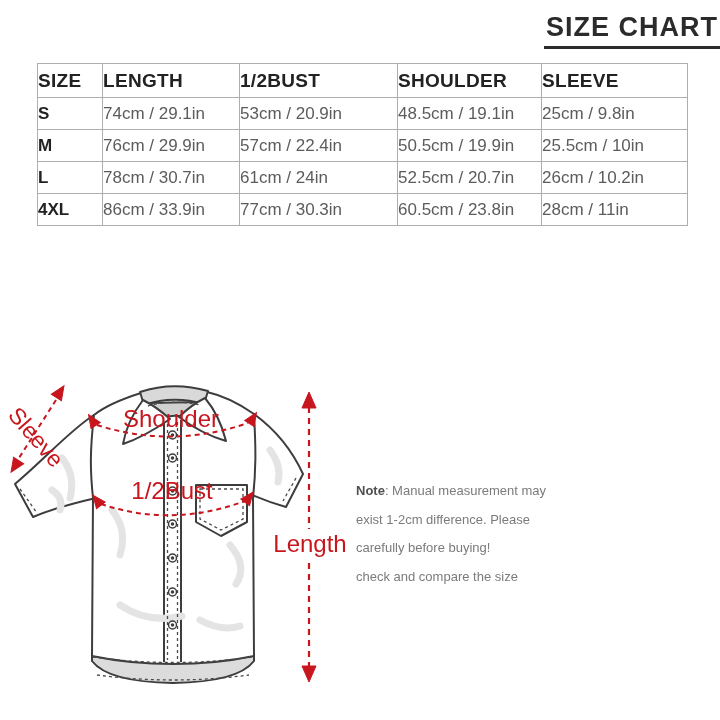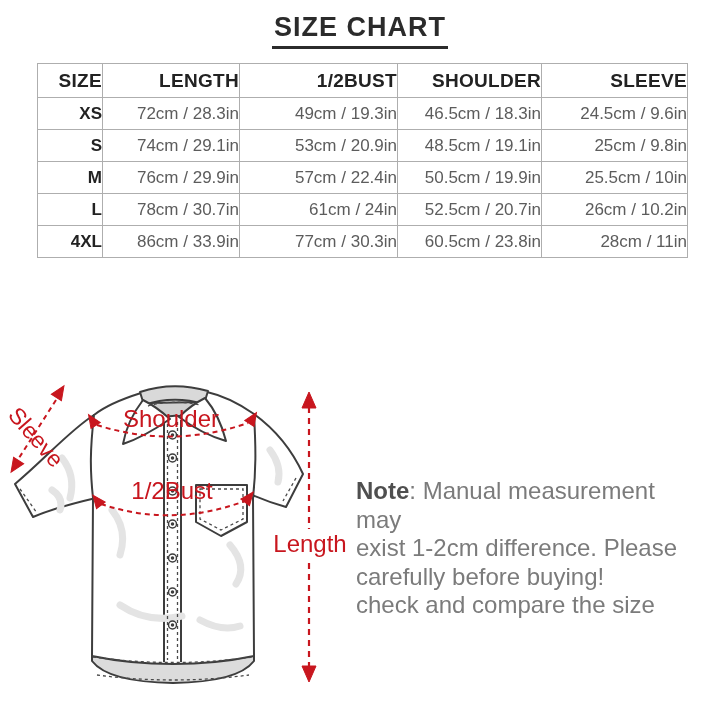--- a/index.html
+++ b/index.html
@@ -1,43 +1,43 @@
 <!DOCTYPE html>
 <html><head>
 <meta charset="utf-8">
 <style>
   html,body{margin:0;padding:0;}
   body{
     width:720px;height:720px;position:relative;background:#ffffff;
     font-family:"Liberation Sans", sans-serif;overflow:hidden;
   }
   
-  .title-wrap{position:absolute;top:12px;left:0;width:720px;text-align:center;}
+  .title-wrap{position:absolute;top:12px;left:0;width:720px;text-align:right;}
   .title{
     display:inline-block;font-size:27px;font-weight:bold;color:#2b2b2b;
     letter-spacing:1px;border-bottom:3px solid #2b2b2b;padding:0 2px 3px 2px;
   }
   
   .size-table{
     position:absolute;left:37px;top:63px;width:650px;border-collapse:collapse;
     table-layout:fixed;background:#fff;
   }
   .size-table th,.size-table td{
-    border:1px solid #aeaeae;text-align:right;vertical-align:middle;
+    border:1px solid #aeaeae;text-align:left;vertical-align:middle;
     padding:0;overflow:hidden;white-space:nowrap;
   }
   .size-table th{height:33px;font-size:19px;font-weight:bold;color:#222;letter-spacing:.3px;}
   .size-table td{height:31px;font-size:17px;color:#5c5c5c;}
   .size-table td.size-cell{font-weight:bold;color:#222;font-size:17px;}
   
   .diagram{position:absolute;left:0px;top:370px;width:350px;height:350px;}
   
   .note{
     position:absolute;left:356px;top:477px;width:334px;
-    font-size:24px;line-height:28.5px;color:#7b7b7b;
+    font-size:13px;line-height:28.5px;color:#7b7b7b;
   }
   .note b{color:#4f4f4f;font-weight:bold;}
 </style>
 </head>
 <body>
 
 <div class="title-wrap">
   <span class="title">SIZE CHART</span>
 </div>
 
@@ -52,27 +52,20 @@
   <thead>
     <tr>
       <th>SIZE</th>
       <th>LENGTH</th>
       <th>1/2BUST</th>
       <th>SHOULDER</th>
       <th>SLEEVE</th>
     </tr>
   </thead>
   <tbody>
-    <tr>
-      <td class="size-cell">XS</td>
-      <td>72cm / 28.3in</td>
-      <td>49cm / 19.3in</td>
-      <td>46.5cm / 18.3in</td>
-      <td>24.5cm / 9.6in</td>
-    </tr>
     <tr>
       <td class="size-cell">S</td>
       <td>74cm / 29.1in</td>
       <td>53cm / 20.9in</td>
       <td>48.5cm / 19.1in</td>
       <td>25cm / 9.8in</td>
     </tr>
     <tr>
       <td class="size-cell">M</td>
       <td>76cm / 29.9in</td>

